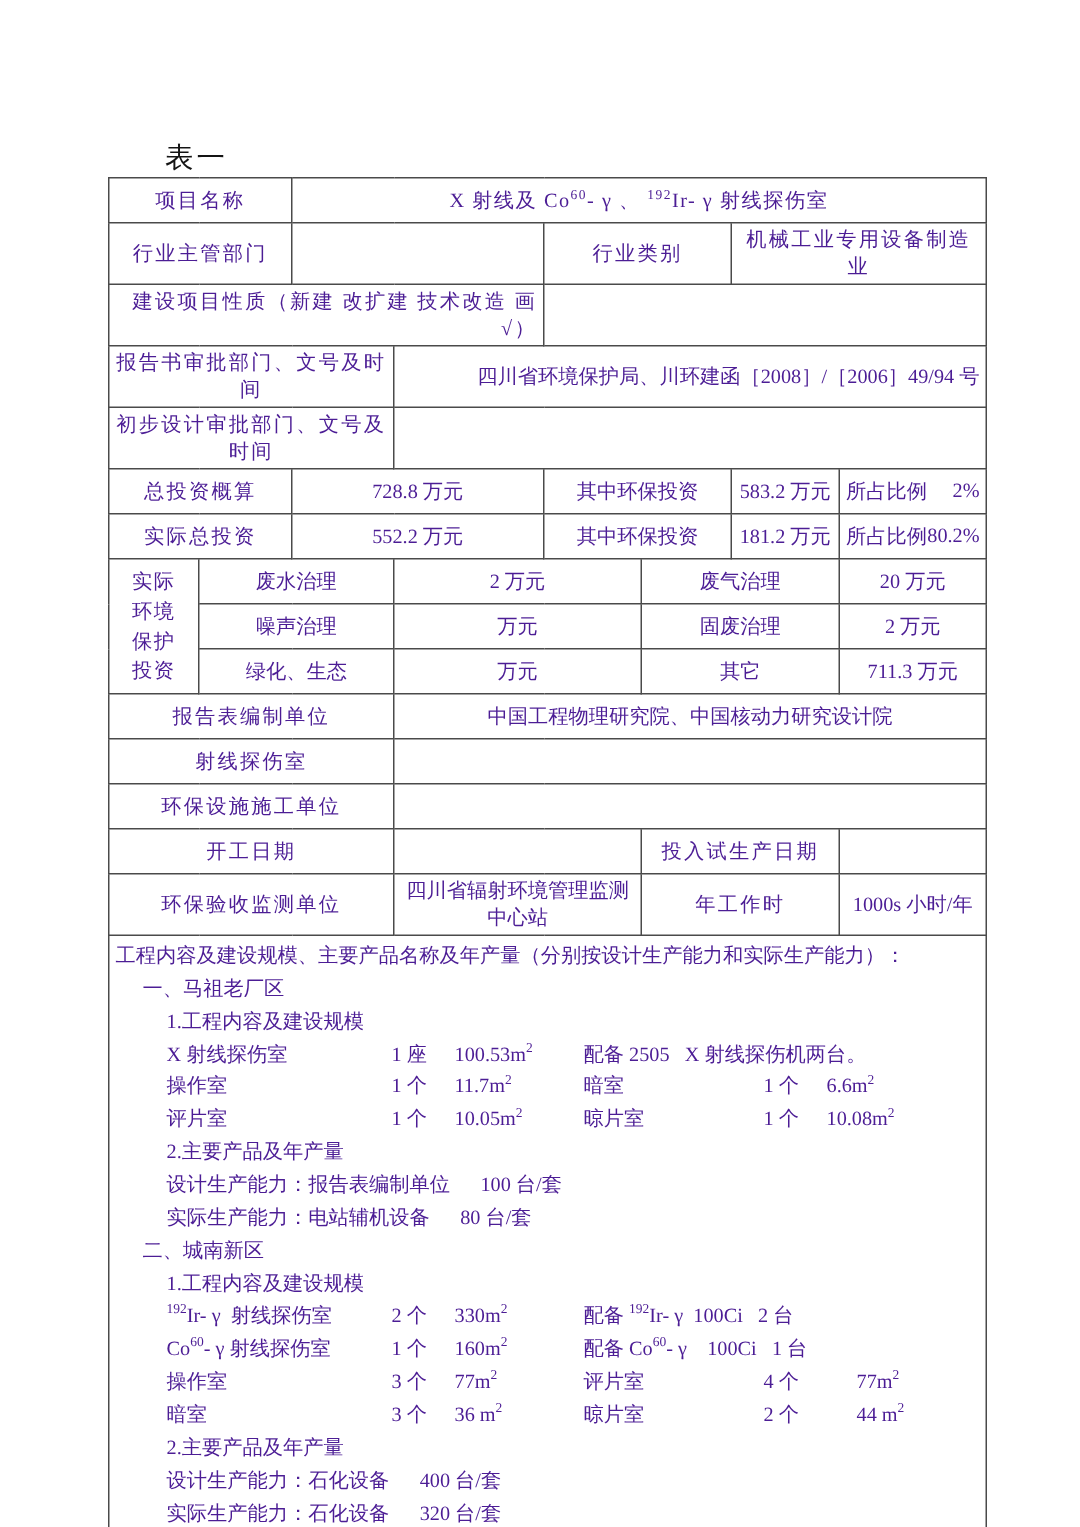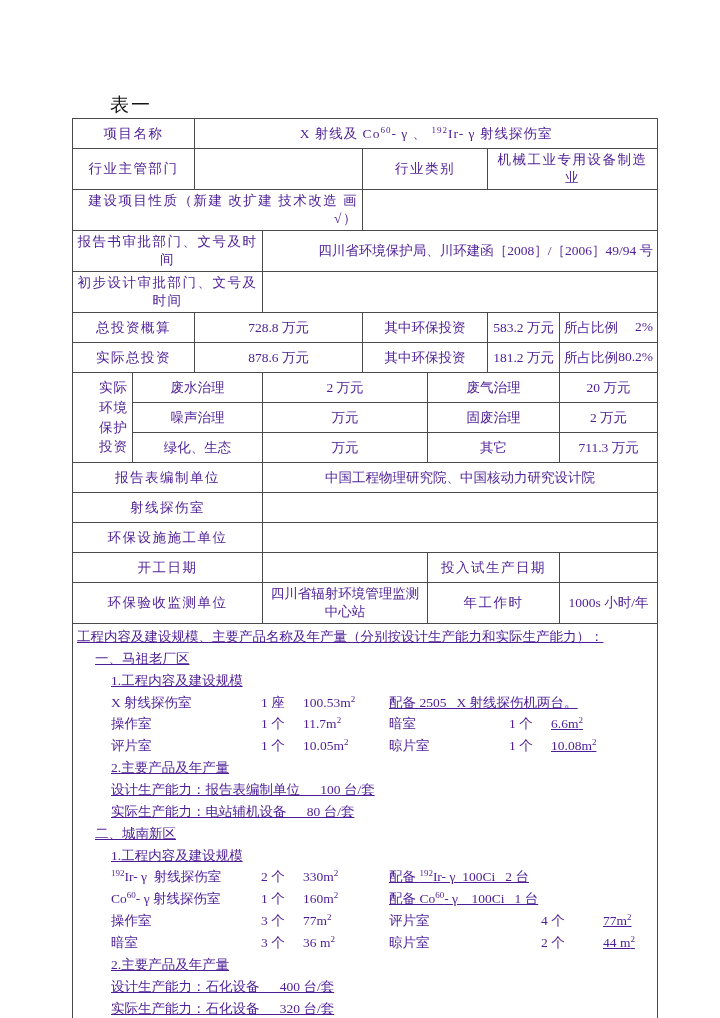--- a/index.html
+++ b/index.html
@@ -30,37 +30,37 @@
   }
   .c{text-align:center;}
   .l{text-align:right;}
   .r{text-align:center;}
   .big{font-size:15px;letter-spacing:1px;}
   .sp{letter-spacing:1.5px;}
   sup{font-size:9px;vertical-align:super;line-height:0;}
   .pre-sup{font-size:9px;vertical-align:super;line-height:0;}
 
   .vlabel{
-    line-height:1.45;font-size:13.5px;text-align:right;
+    line-height:1.45;font-size:13.5px;text-align:center;
     letter-spacing:1px;
   }
 
   
   .body-cell{
     vertical-align:top;padding:5px 2px 4px 6px;height:auto;
   }
-  .body-wrap{font-size:13.5px;line-height:1.62;text-decoration:underline;}
+  .body-wrap{font-size:13.5px;line-height:1.62;}
   .body-wrap .ln{white-space:pre;}
   .i1{padding-left:18px;}
   .i2{padding-left:34px;}
   .w-item{display:inline-block;width:150px;}
   .w-num{display:inline-block;width:42px;}
   .w-area{display:inline-block;width:86px;}
   .w-mid{display:inline-block;width:120px;}
-  .w-gap{display:inline-block;width:62px;margin-left:32px;}
+  .w-gap{display:inline-block;width:62px;}
 </style>
 </head>
 <body>
 
 <div class="page">
 
   <div class="sheet-title">表一</div>
 
   <table class="form">
     <colgroup>
@@ -110,21 +110,21 @@
       <td class="c" colspan="2">其中环保投资</td>
       <td class="r">583.2 万元</td>
       <td class="c">
         <span style="float:left">所占比例</span>
             <span style="float:right">2%</span>
       </td>
     </tr>
 
     <tr>
       <td class="c sp" colspan="2">实际总投资</td>
-      <td class="r" colspan="2">878.6 万元</td>
+      <td class="r" colspan="2">552.2 万元</td>
       <td class="c" colspan="2">其中环保投资</td>
       <td class="r">181.2 万元</td>
       <td class="c">
         <span style="float:left">所占比例</span>
             <span style="float:right">80.2%</span>
       </td>
     </tr>
 
     <tr>
       <td class="vlabel" rowspan="3">

